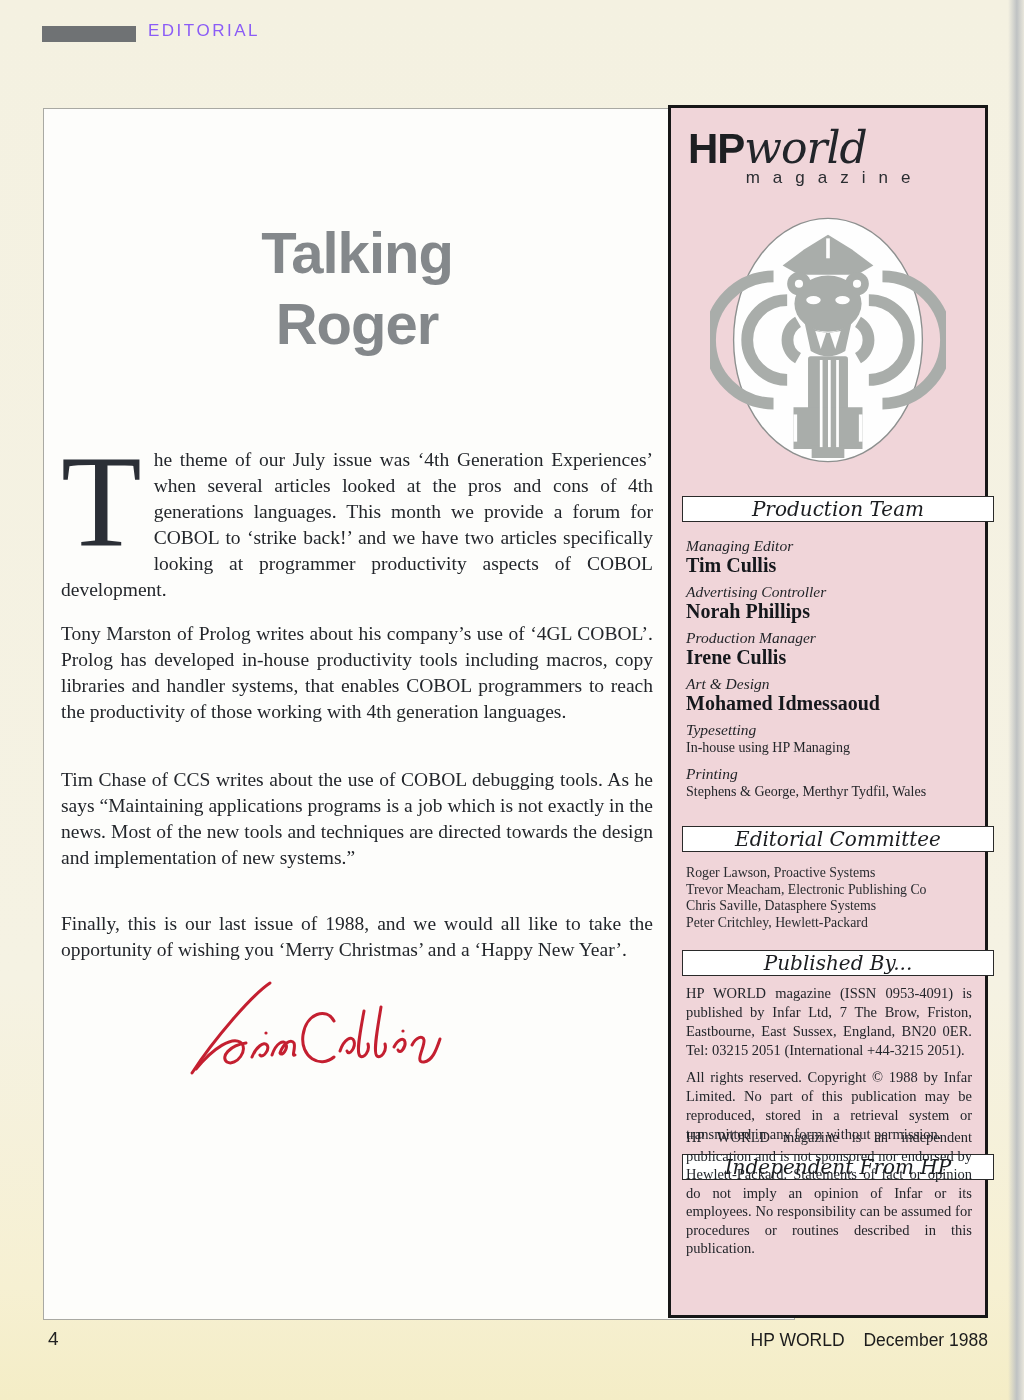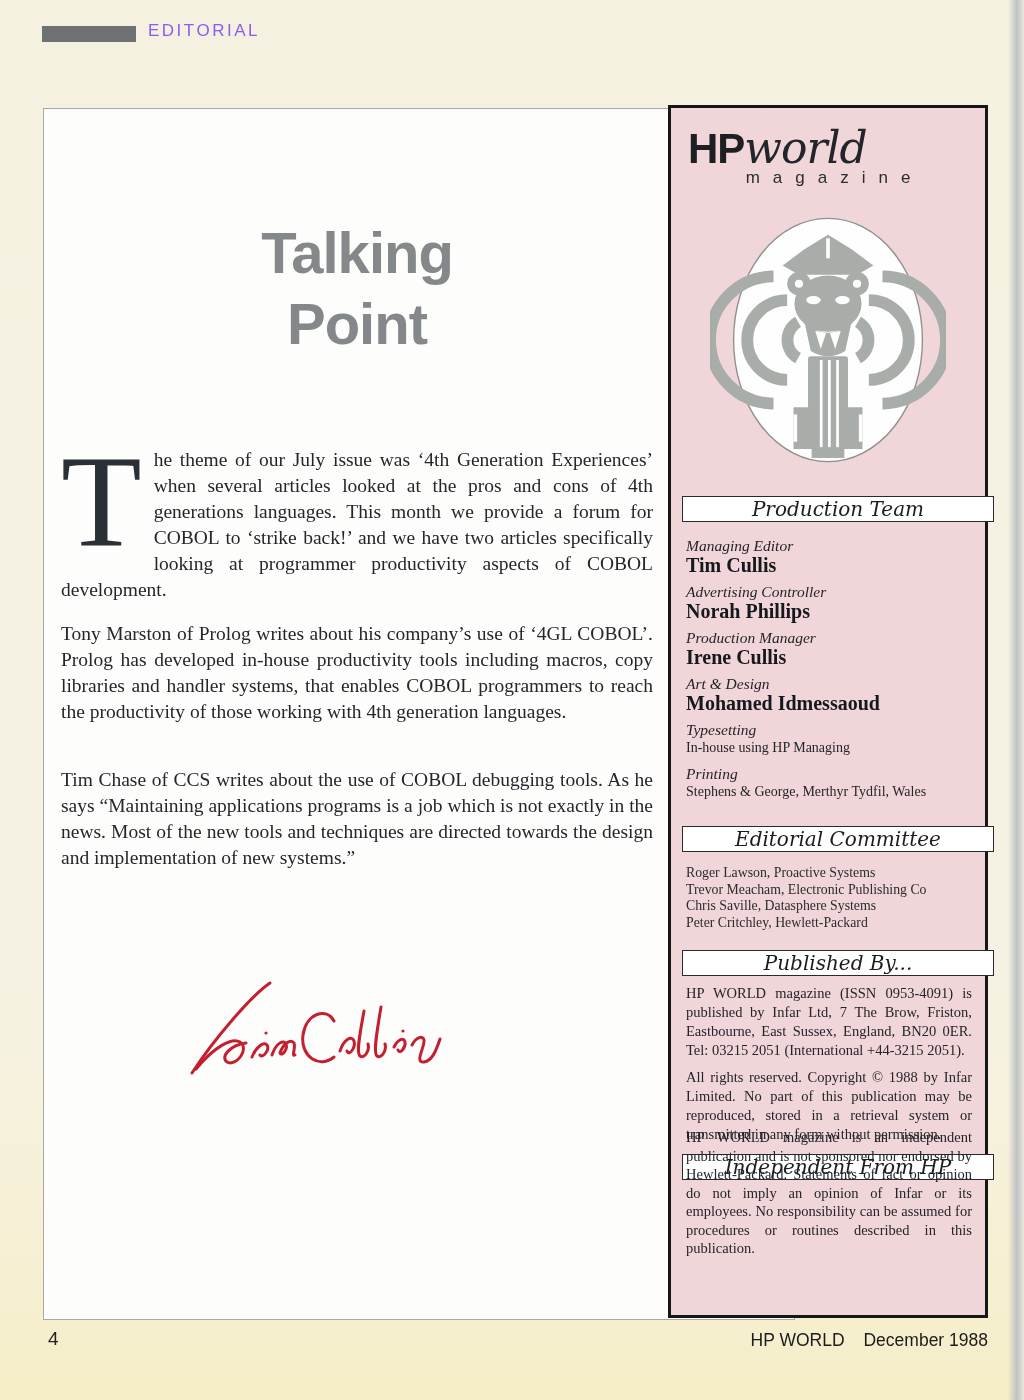--- a/index.html
+++ b/index.html
@@ -121,29 +121,30 @@
 </head>
 <body>
 
 <div class="hdr-bar"></div>
 <div class="hdr-label">EDITORIAL</div>
 
 <div class="main-box">
 
   <div class="article-title">
     <div>Talking</div>
-    <div>Point</div>
+    <div>Roger</div>
   </div>
 
   <div class="para p1">
     <span class="dropcap">T</span><span>he theme of our July issue was ‘4th Generation Experiences’ when several articles looked at the pros and cons of 4th generations languages.  This month we provide a forum for COBOL to ‘strike back!’ and we have two articles specifically looking at programmer productivity aspects of COBOL development.</span>
   </div>
 
   <div class="para p2">Tony Marston of Prolog writes about his company’s use of ‘4GL COBOL’.  Prolog has developed in-house productivity tools including macros, copy libraries and handler systems, that enables COBOL programmers to reach the productivity of those working with 4th generation languages.</div>
   <div class="para p3">Tim Chase of CCS writes about the use of COBOL debugging tools.  As he says “Maintaining applications programs is a job which is not exactly in the news.  Most of the new tools and techniques are directed towards the design and implementation of new systems.”</div>
+  <div class="para p4">Finally, this is our last issue of 1988, and we would all like to take the opportunity of wishing you ‘Merry Christmas’ and a ‘Happy New Year’.</div>
 
   <svg class="signature" viewBox="0 0 260 100" xmlns="http://www.w3.org/2000/svg">
     <g fill="none" stroke="#c41f30" stroke-width="3" stroke-linecap="round" stroke-linejoin="round">
       <path d="M8,96 C30,62 68,18 86,6"></path>
       <path d="M12,92 C30,70 48,60 56,65 C66,72 52,90 43,85 C36,80 46,68 62,66"></path>
       <path d="M68,80 C72,70 80,64 83,68 C86,72 79,82 76,78"></path>
       <path d="M88,78 C92,66 100,62 102,67 C104,72 98,80 96,76 C99,67 107,61 110,66 C112,71 107,80 111,78"></path>
       <circle cx="82" cy="56" r="1.6" fill="#c41f30" stroke="none"></circle>
       <path d="M150,44 C143,30 122,36 119,58 C116,80 136,92 150,80"></path>
       <path d="M156,74 C160,62 168,58 170,64 C172,70 165,80 163,74"></path>

